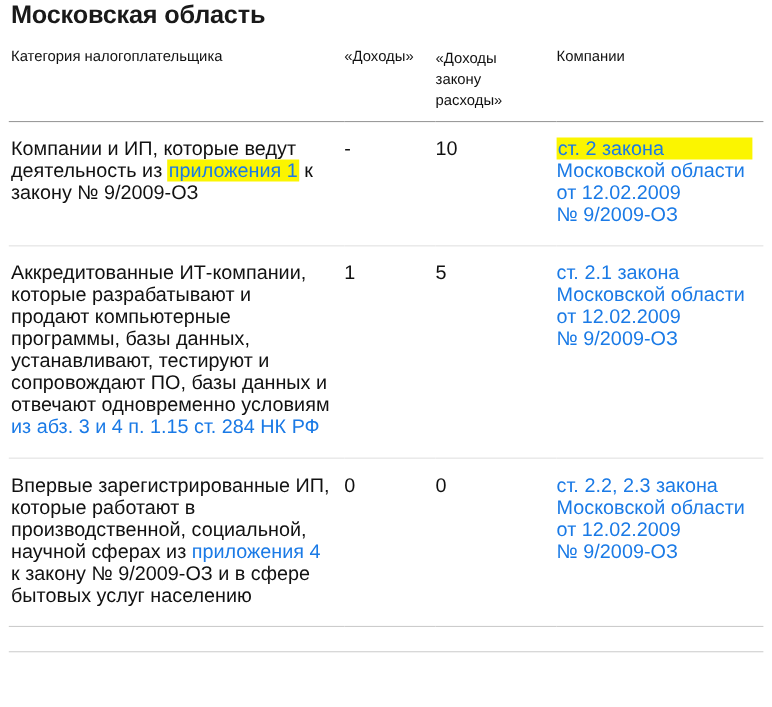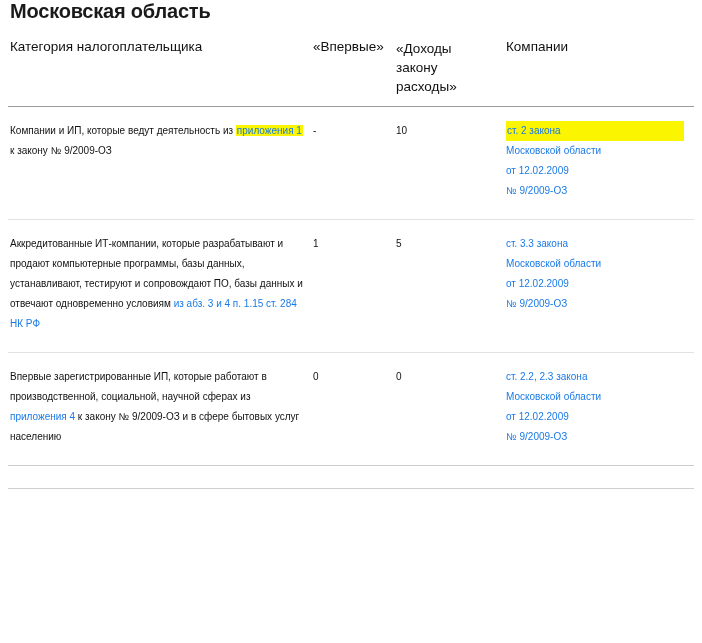--- a/index.html
+++ b/index.html
@@ -15,21 +15,21 @@
     color: #000000;
     overflow: hidden;
   }
   .page {
     position: relative;
     width: 702px;
     height: 643px;
     padding: 0 8px;
   }
   .title {
-    font-size: 20px;
+    font-size: 23px;
     font-weight: bold;
     color: #1a1a1a;
     margin: 0;
     padding: 0 0 6px 2px;
     letter-spacing: -0.2px;
   }
   table.tax-table {
     width: 686px;
     border-collapse: collapse;
     table-layout: fixed;
@@ -46,21 +46,21 @@
     font-weight: normal;
     color: #111111;
     padding: 10px 10px 10px 0;
     border-bottom: 1px solid #9b9b9b;
   }
   thead th.h1 { padding-left: 2px; }
   thead th .lines { line-height: 19px; margin-top: 15px; }
 
   tbody td {
     vertical-align: top;
-    font-size: 10px;
+    font-size: 18px;
     line-height: 20px;
     color: #111111;
     padding: 14px 10px 18px 0;
     border-bottom: 1px solid #e2e2e2;
   }
   tbody tr:last-child td { border-bottom: 1px solid #cccccc; }
   tbody td.cat { padding-left: 2px; }
   tbody td.num { color: #111111; }
   tbody td.basis { color: #1a7ae6; margin-left: 10px; }
 
@@ -90,21 +90,21 @@
   <table class="tax-table">
     <colgroup>
       <col class="c1">
         <col class="c2">
         <col class="c3">
         <col class="c4">
     </colgroup>
     <thead>
       <tr>
         <th class="h1">Категория налогоплательщика</th>
-        <th>«Впервые»</th>
+        <th>«Доходы»</th>
         <th>
           <span class="lines">
             <span class="basis-line">«Доходы</span>
             <span class="basis-line">закону</span>
             <span class="basis-line">расходы»</span>
           </span>
         </th>
         <th>Компании</th>
       </tr>
     </thead>
@@ -124,21 +124,21 @@
         </td>
       </tr>
 
       <tr>
         <td class="cat">
           <span>Аккредитованные ИТ-компании, которые разрабатывают и продают компьютерные программы, базы данных, устанавливают, тестируют и сопровождают ПО, базы данных и отвечают одновременно условиям </span><a class="lnk" href="#">из абз. 3 и 4 п. 1.15 ст. 284 НК РФ</a><span></span>
         </td>
         <td class="num">1</td>
         <td class="num">5</td>
         <td class="basis">
-          <a class="lnk basis-line" href="#">ст. 3.3 закона</a>
+          <a class="lnk basis-line" href="#">ст. 2.1 закона</a>
           <a class="lnk basis-line" href="#">Московской области</a>
           <a class="lnk basis-line" href="#">от 12.02.2009</a>
           <a class="lnk basis-line" href="#">№ 9/2009-ОЗ</a>
         </td>
       </tr>
 
       <tr>
         <td class="cat">
           <span>Впервые зарегистрированные ИП, которые работают в производственной, социальной, научной сферах из </span><a class="lnk" href="#">приложения 4</a><span> к закону № 9/2009-ОЗ и в сфере бытовых услуг населению</span>
         </td>

